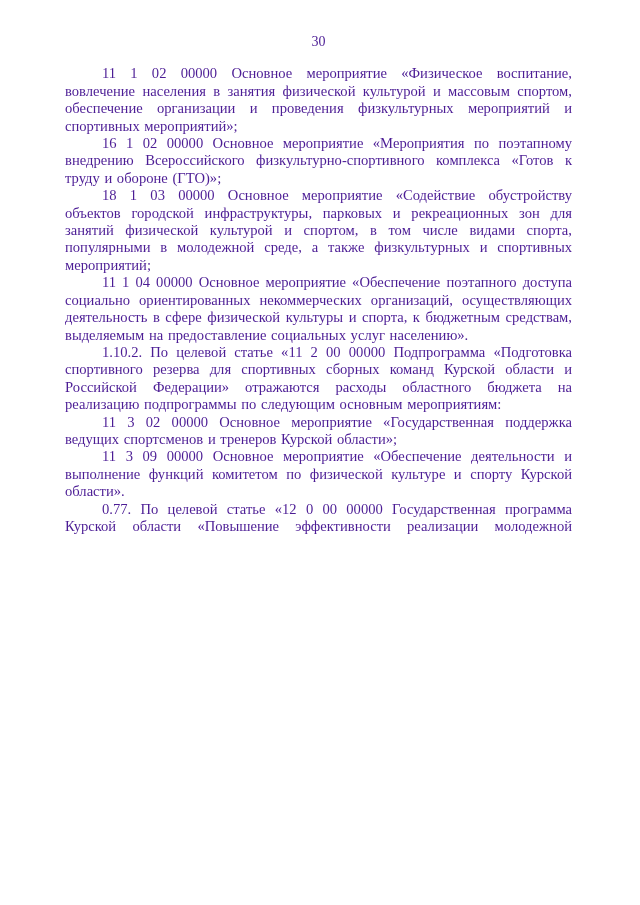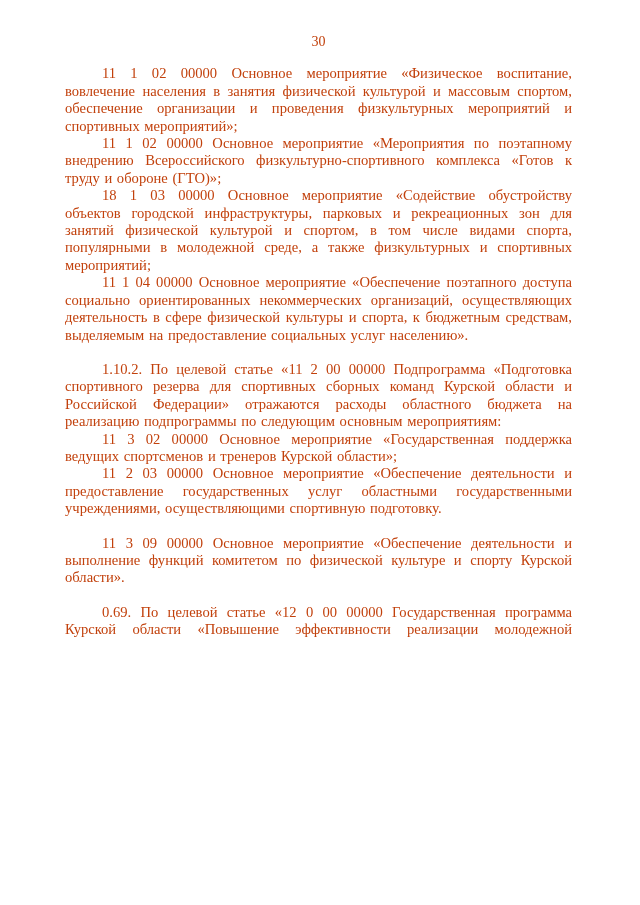--- a/index.html
+++ b/index.html
@@ -5,70 +5,68 @@
   html, body {
     margin: 0;
     padding: 0;
     background: #ffffff;
   }
   .page {
     position: relative;
     width: 640px;
     height: 905px;
     background: #ffffff;
-    color: #c2410c;
+    color: #4c1d95;
     font-family: "Liberation Serif", "DejaVu Serif", serif;
     font-size: 14.6px;
     line-height: 17.4px;
     box-sizing: border-box;
     padding: 33px 68px 0 65px;
     overflow: hidden;
   }
   .page-number {
     text-align: center;
     margin: 0 0 15px 0;
     font-size: 14px;
   }
   .doc p {
     margin: 0;
     text-indent: 37px;
     text-align: justify;
     word-spacing: 1px;
   }
   .doc p.sec {
-    margin-top: 17px;
   }
   .doc p.cont {
     
     text-align-last: justify;
   }
 </style>
 </head>
 <body>
 
 <div class="page">
 
   <div class="page-number">30</div>
 
   <div class="doc">
 
     <p>11 1 02 00000 Основное мероприятие «Физическое воспитание, вовлечение населения в занятия физической культурой и массовым спортом, обеспечение организации и проведения физкультурных мероприятий и спортивных мероприятий»;</p>
 
-    <p>11 1 02 00000 Основное мероприятие «Мероприятия по поэтапному внедрению Всероссийского физкультурно-спортивного комплекса «Готов к труду и обороне (ГТО)»;</p>
+    <p>16 1 02 00000 Основное мероприятие «Мероприятия по поэтапному внедрению Всероссийского физкультурно-спортивного комплекса «Готов к труду и обороне (ГТО)»;</p>
 
     <p>18 1 03 00000 Основное мероприятие «Содействие обустройству объектов городской инфраструктуры, парковых и рекреационных зон для занятий физической культурой и спортом, в том числе видами спорта, популярными в молодежной среде, а также физкультурных и спортивных мероприятий;</p>
 
     <p>11 1 04 00000 Основное мероприятие «Обеспечение поэтапного доступа социально ориентированных некоммерческих организаций, осуществляющих деятельность в сфере физической культуры и спорта, к бюджетным средствам, выделяемым на предоставление социальных услуг населению».</p>
 
     <p class="sec">1.10.2. По целевой статье «11 2 00 00000 Подпрограмма «Подготовка спортивного резерва для спортивных сборных команд Курской области и Российской Федерации» отражаются расходы областного бюджета на реализацию подпрограммы по следующим основным мероприятиям:</p>
 
 
     <p>11 3 02 00000 Основное мероприятие «Государственная поддержка ведущих спортсменов и тренеров Курской области»;</p>
 
-    <p>11 2 03 00000 Основное мероприятие «Обеспечение деятельности и предоставление государственных услуг областными государственными учреждениями, осуществляющими спортивную подготовку.</p>
 
 
     <p class="sec">11 3 09 00000 Основное мероприятие «Обеспечение деятельности и выполнение функций комитетом по физической культуре и спорту Курской области».</p>
 
-    <p class="sec cont">0.69. По целевой статье «12 0 00 00000 Государственная программа Курской области «Повышение эффективности реализации молодежной</p>
+    <p class="sec cont">0.77. По целевой статье «12 0 00 00000 Государственная программа Курской области «Повышение эффективности реализации молодежной</p>
 
   </div>
 </div>
 
 </body></html>

